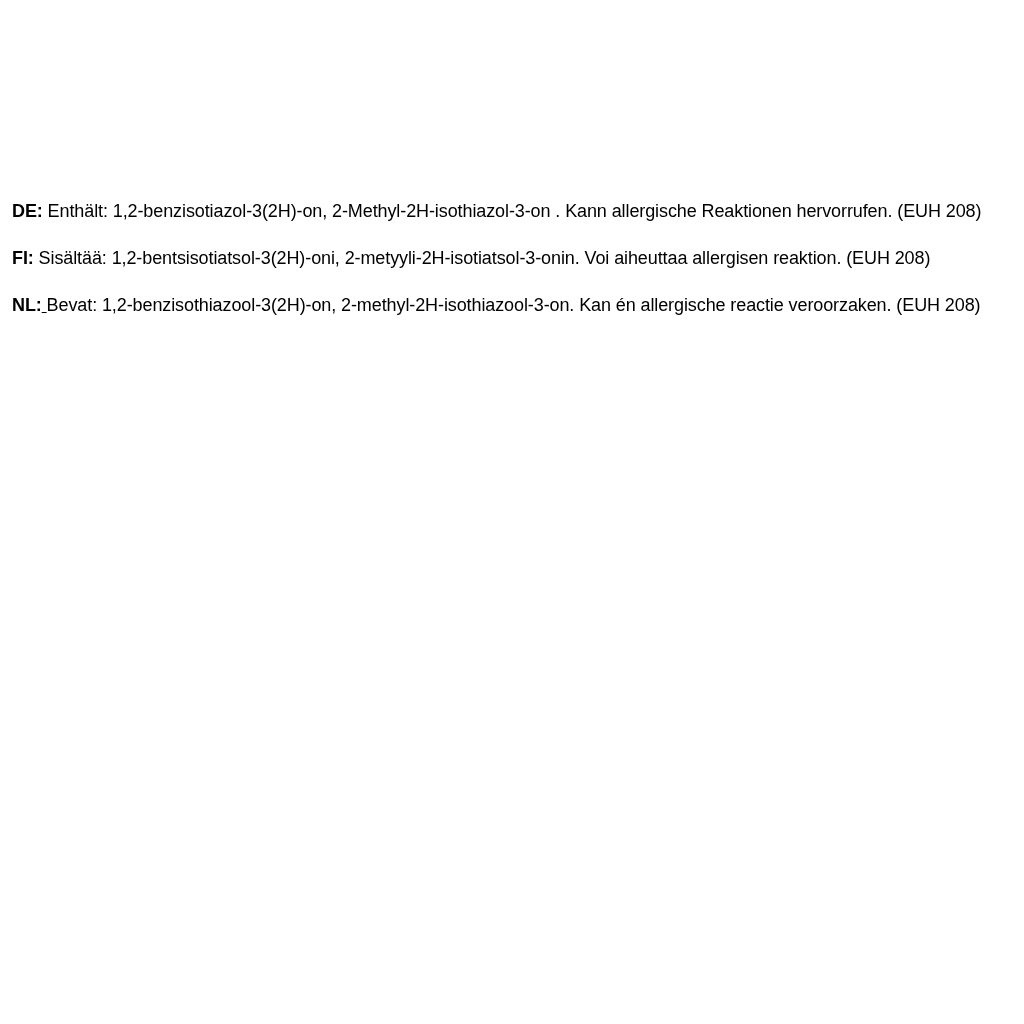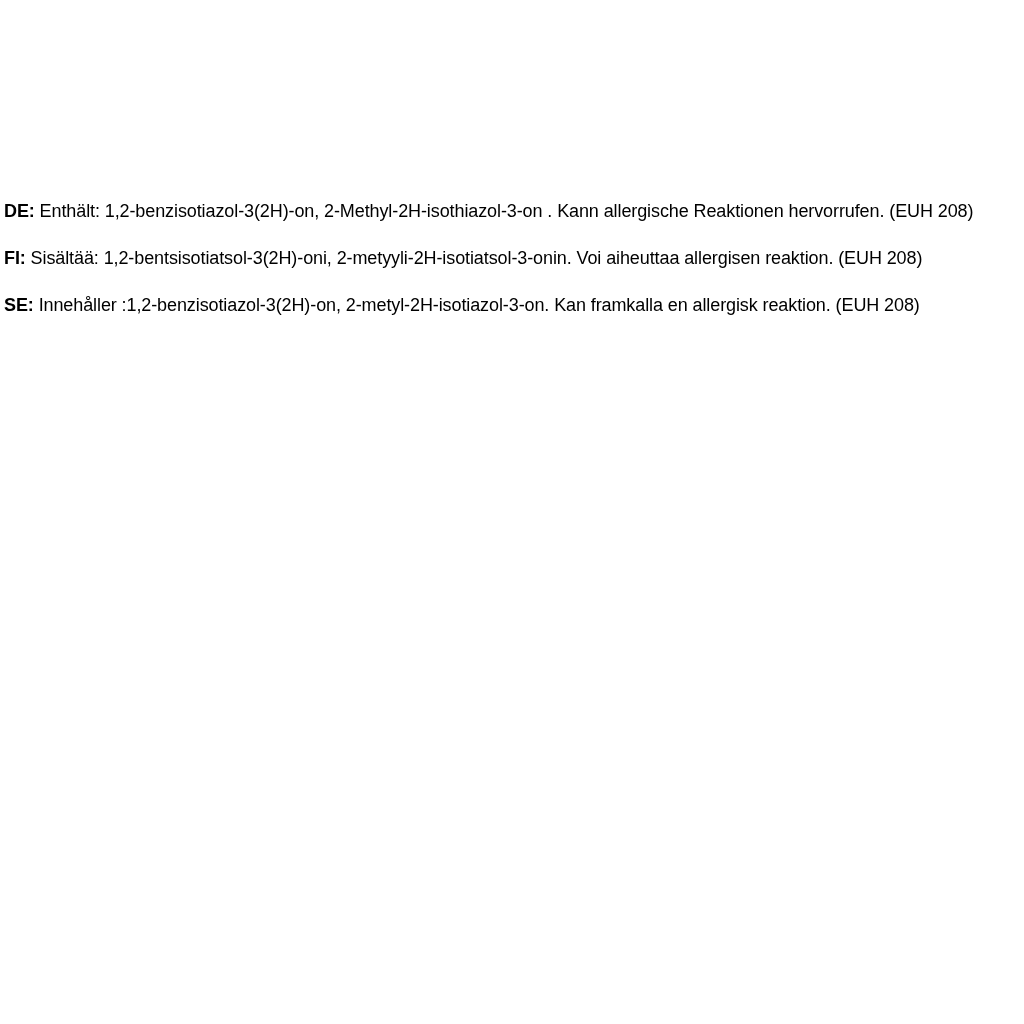--- a/index.html
+++ b/index.html
@@ -12,21 +12,21 @@
     height: 1024px;
     font-family: "Liberation Sans", sans-serif;
     color: #000000;
     overflow: hidden;
   }
   .page {
     box-sizing: border-box;
     width: 1024px;
     height: 1024px;
     background: #ffffff;
-    padding: 196px 3px 0 4px;
+    padding: 196px 3px 0 12px;
   }
   .statement {
     margin: 0 0 17px 0;
     font-size: 18px;
     line-height: 30px;
     letter-spacing: -0.1px;
     white-space: pre-wrap;
   }
   .statement b {
     font-weight: 700;
@@ -35,15 +35,15 @@
     text-decoration: underline;
   }
 </style>
 </head>
 <body>
 
 <main class="page">
   <section class="statements">
       <p class="statement"><b>DE:</b><span class="sep"> </span><span>Enthält: 1,2-benzisotiazol-3(2H)-on, 2-Methyl-2H-isothiazol-3-on . Kann allergische Reaktionen hervorrufen. (EUH 208)</span></p>
       <p class="statement"><b>FI:</b><span class="sep"> </span><span>Sisältää: 1,2-bentsisotiatsol-3(2H)-oni, 2-metyyli-2H-isotiatsol-3-onin. Voi aiheuttaa allergisen reaktion. (EUH 208)</span></p>
-      <p class="statement"><b>SE:</b><span class="sep"> </span><span>Innehåller :1,2-benzisotiazol-3(2H)-on, 2-metyl-2H-isotiazol-3-on. Kan framkalla en allergisk reaktion. (EUH 208)</span></p>
+      <p class="statement"><b>NL:</b><span class="sep underlined"> </span><span>Bevat: 1,2-benzisothiazool-3(2H)-on, 2-methyl-2H-isothiazool-3-on. Kan én allergische reactie veroorzaken. (EUH 208)</span></p>
     </section>
 </main>
 
 </body></html>

